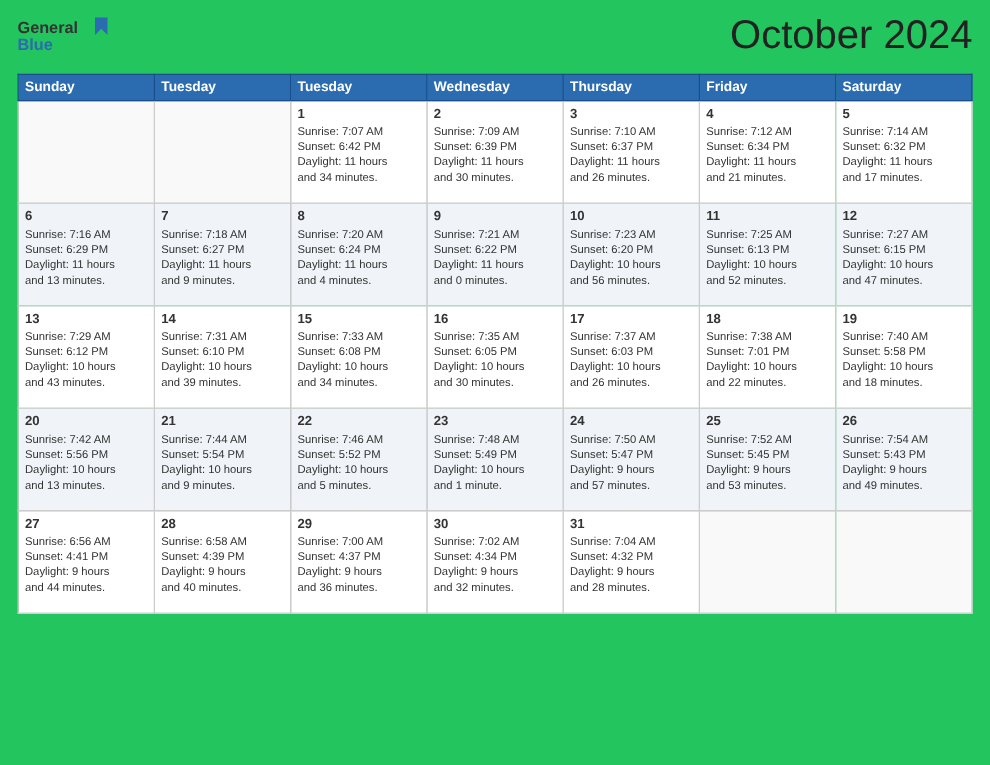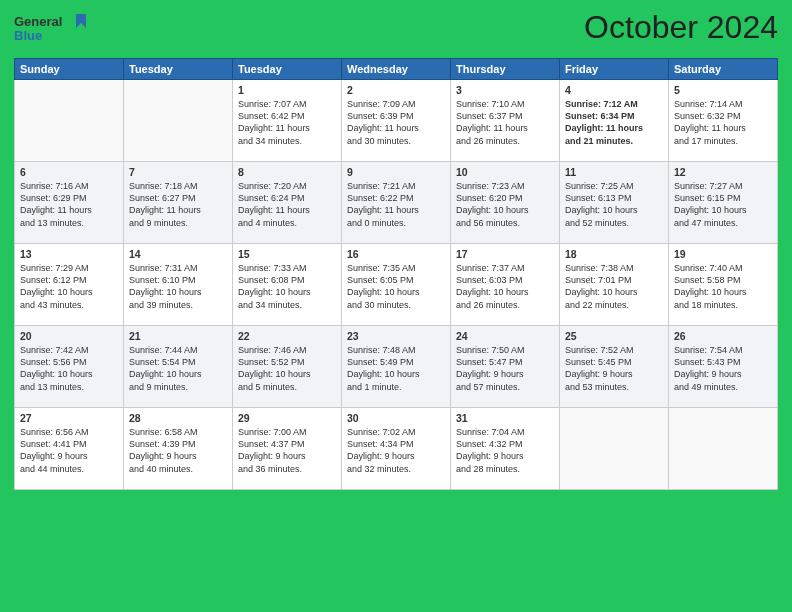--- a/index.html
+++ b/index.html
@@ -134,21 +134,21 @@
           </td>
           <td>
             <span class="day-num">3</span>
             <div class="cell-content" style="white-space: pre-line;">Sunrise: 7:10 AM
 Sunset: 6:37 PM
 Daylight: 11 hours
 and 26 minutes.</div>
           </td>
           <td>
             <span class="day-num">4</span>
-            <div class="cell-content" style="white-space: pre-line; font-weight: bold;">Sunrise: 7:12 AM
+            <div class="cell-content" style="white-space: pre-line;">Sunrise: 7:12 AM
 Sunset: 6:34 PM
 Daylight: 11 hours
 and 21 minutes.</div>
           </td>
           <td>
             <span class="day-num">5</span>
             <div class="cell-content" style="white-space: pre-line;">Sunrise: 7:14 AM
 Sunset: 6:32 PM
 Daylight: 11 hours
 and 17 minutes.</div>

